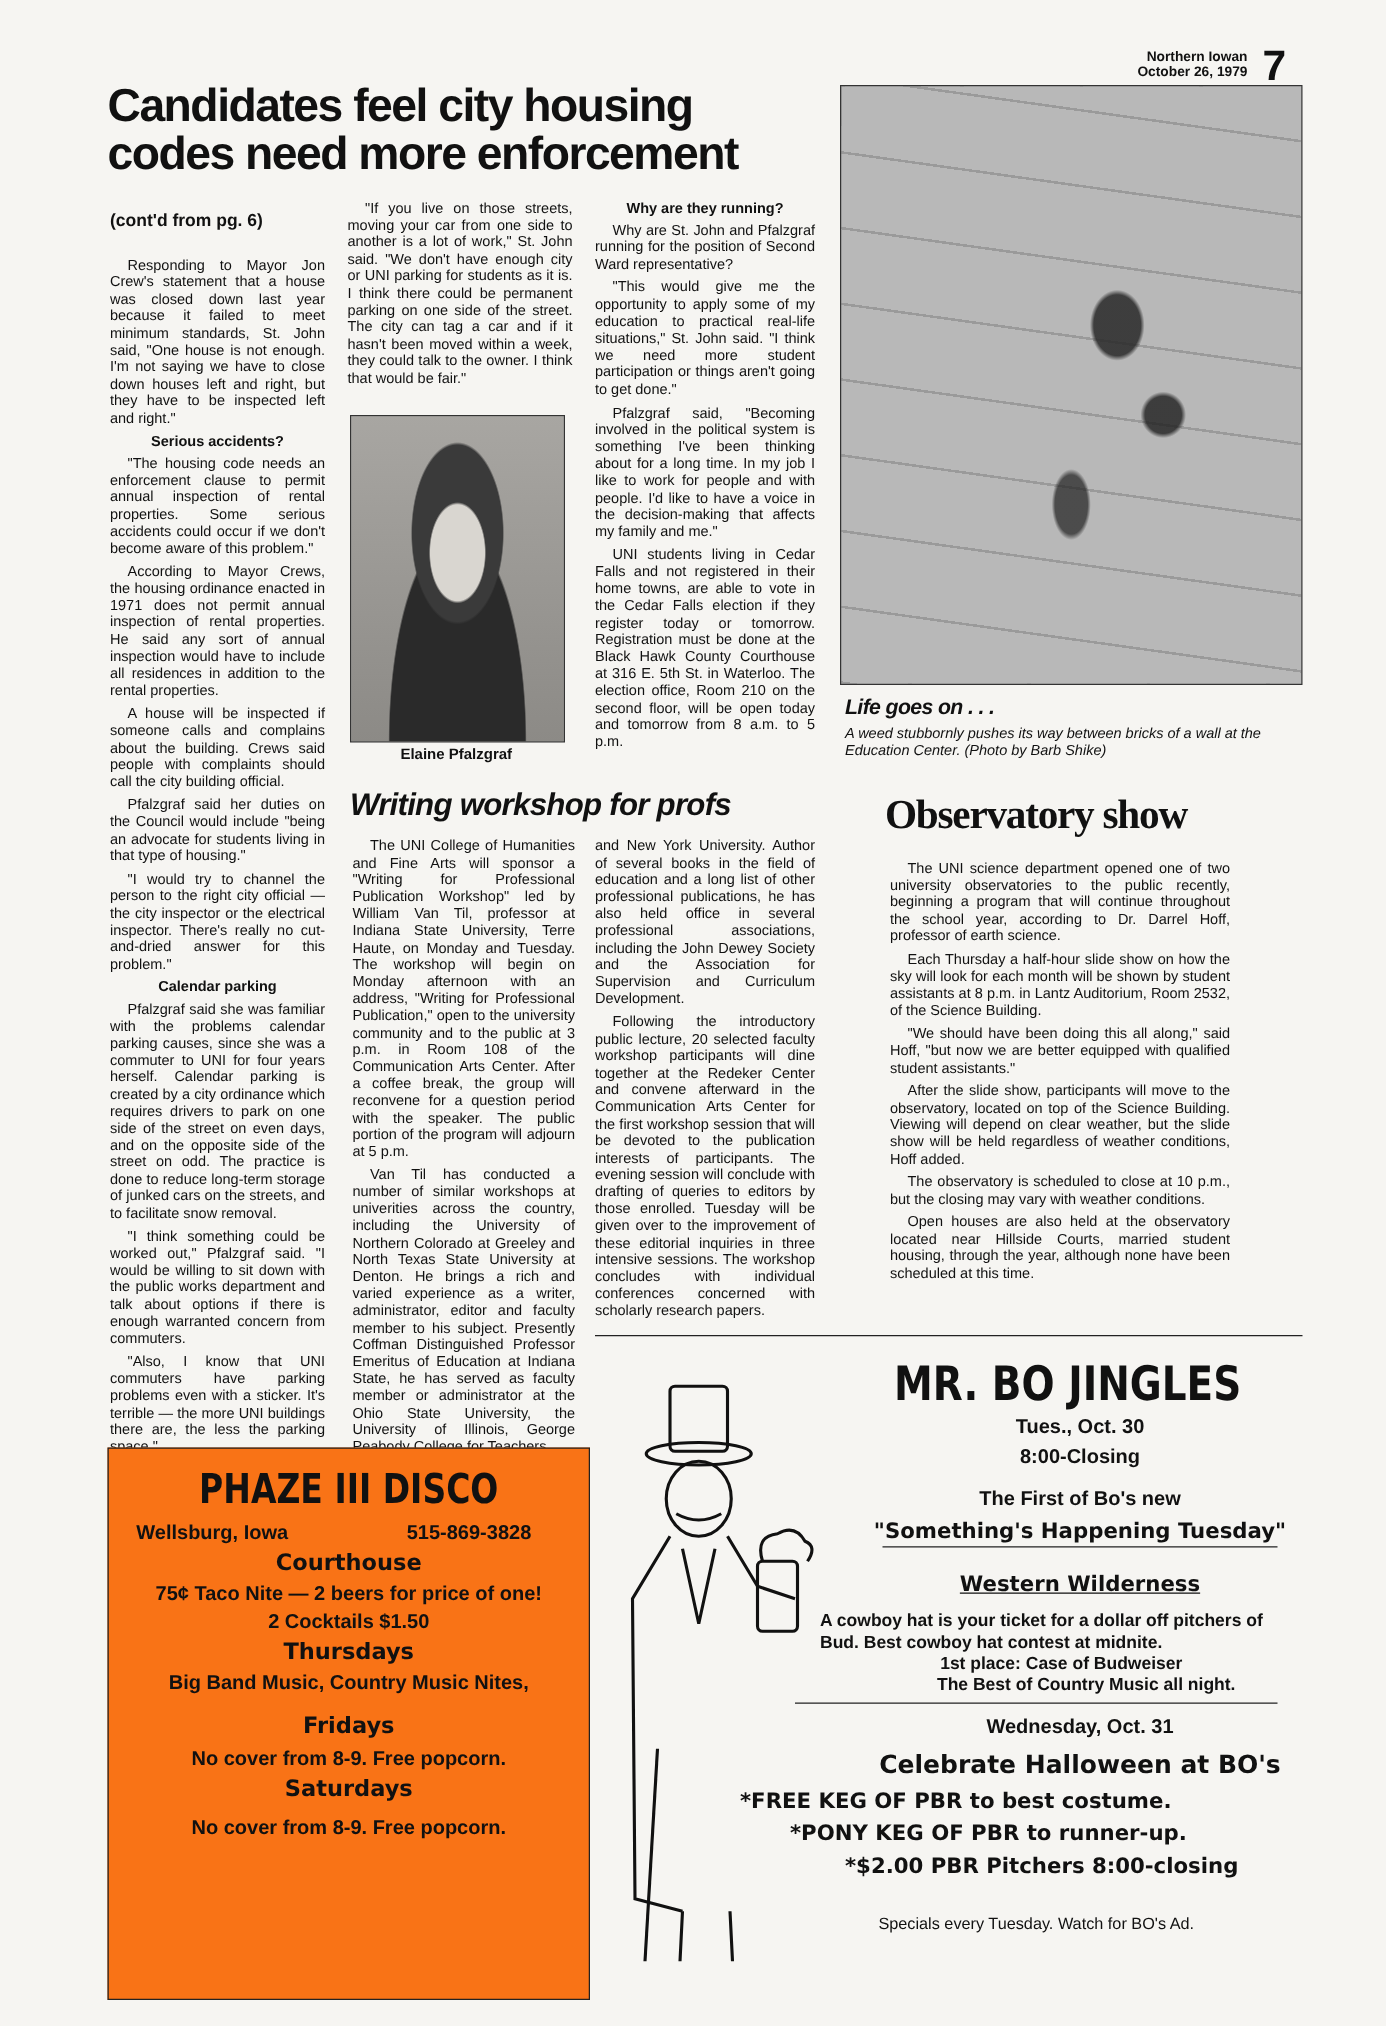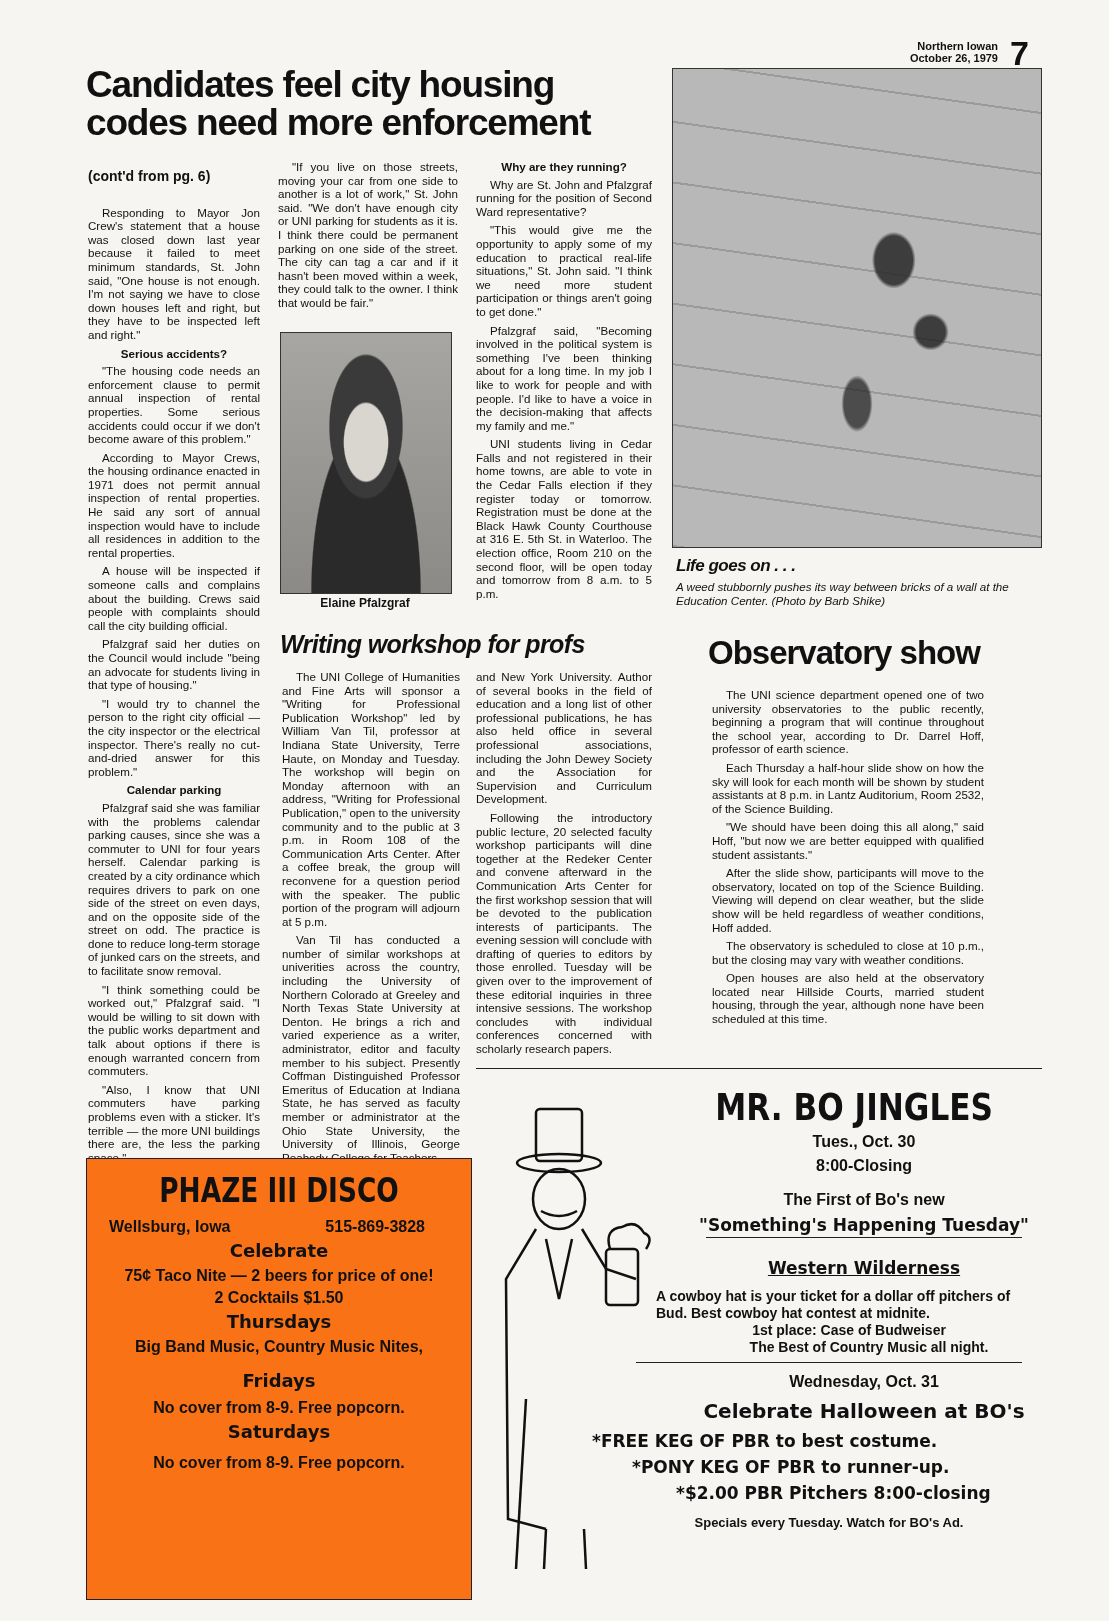--- a/index.html
+++ b/index.html
@@ -93,37 +93,37 @@
 <div class="abs workshop-title" style="left:280px; top:630px;">Writing workshop for profs</div>
 <div class="abs body-text" style="left:282px; top:670px; width:178px;">
   <p>The UNI College of Humanities and Fine Arts will sponsor a "Writing for Professional Publication Workshop" led by William Van Til, professor at Indiana State University, Terre Haute, on Monday and Tuesday. The workshop will begin on Monday afternoon with an address, "Writing for Professional Publication," open to the university community and to the public at 3 p.m. in Room 108 of the Communication Arts Center. After a coffee break, the group will reconvene for a question period with the speaker. The public portion of the program will adjourn at 5 p.m.</p>
   <p>Van Til has conducted a number of similar workshops at univerities across the country, including the University of Northern Colorado at Greeley and North Texas State University at Denton. He brings a rich and varied experience as a writer, administrator, editor and faculty member to his subject. Presently Coffman Distinguished Professor Emeritus of Education at Indiana State, he has served as faculty member or administrator at the Ohio State University, the University of Illinois, George Peabody College for Teachers</p>
 </div>
 <div class="abs body-text" style="left:476px; top:670px; width:176px;">
   <p style="text-indent:0">and New York University. Author of several books in the field of education and a long list of other professional publications, he has also held office in several professional associations, including the John Dewey Society and the Association for Supervision and Curriculum Development.</p>
   <p>Following the introductory public lecture, 20 selected faculty workshop participants will dine together at the Redeker Center and convene afterward in the Communication Arts Center for the first workshop session that will be devoted to the publication interests of participants. The evening session will conclude with drafting of queries to editors by those enrolled. Tuesday will be given over to the improvement of these editorial inquiries in three intensive sessions. The workshop concludes with individual conferences concerned with scholarly research papers.</p>
 </div>
 
-<div class="abs obs-title" style="left:708px; top:634px;">Observatory show</div>
+<div class="abs obs-title" style="left:708px; top:634px;font-family:Liberation Serif, serif;">Observatory show</div>
 <div class="abs body-text" style="left:712px; top:688px; width:272px;">
   <p>The UNI science department opened one of two university observatories to the public recently, beginning a program that will continue throughout the school year, according to Dr. Darrel Hoff, professor of earth science.</p>
   <p>Each Thursday a half-hour slide show on how the sky will look for each month will be shown by student assistants at 8 p.m. in Lantz Auditorium, Room 2532, of the Science Building.</p>
   <p>"We should have been doing this all along," said Hoff, "but now we are better equipped with qualified student assistants."</p>
   <p>After the slide show, participants will move to the observatory, located on top of the Science Building. Viewing will depend on clear weather, but the slide show will be held regardless of weather conditions, Hoff added.</p>
   <p>The observatory is scheduled to close at 10 p.m., but the closing may vary with weather conditions.</p>
   <p>Open houses are also held at the observatory located near Hillside Courts, married student housing, through the year, although none have been scheduled at this time.</p>
 </div>
 
 <div class="abs ad" style="left:86px; top:1158px; width:384px; height:440px;">
   <div class="ad-line ad-condensed" style="margin-top:12px; font-size:33px; transform:scaleX(0.8);">PHAZE III DISCO</div>
   <div style="display:flex; justify-content:space-between; padding:0 46px 0 22px; margin-top:8px; font-size:16px; font-weight:bold;">
     <span>Wellsburg, Iowa</span>
     <span>515-869-3828</span>
   </div>
-  <div class="ad-line ad-condensed" style="font-size:18px; margin-top:4px;">Celebrate</div>
+  <div class="ad-line ad-condensed" style="font-size:18px; margin-top:4px;">Courthouse</div>
   <div class="ad-line" style="font-size:16px; font-weight:bold; margin-top:6px;">75¢ Taco Nite — 2 beers for price of one!</div>
   <div class="ad-line" style="font-size:16px; font-weight:bold; margin-top:4px;">2 Cocktails $1.50</div>
   <div class="ad-line ad-condensed" style="font-size:18px; margin-top:4px;">Thursdays</div>
   <div class="ad-line" style="font-size:16px; font-weight:bold; margin-top:6px;">Big Band Music, Country Music Nites,</div>
   <div class="ad-line ad-condensed" style="font-size:18px; margin-top:14px;">Fridays</div>
   <div class="ad-line" style="font-size:16px; font-weight:bold; margin-top:8px;">No cover from 8-9. Free popcorn.</div>
   <div class="ad-line ad-condensed" style="font-size:18px; margin-top:4px;">Saturdays</div>
   <div class="ad-line" style="font-size:16px; font-weight:bold; margin-top:12px;">No cover from 8-9. Free popcorn.</div>
 </div>
 
@@ -157,15 +157,15 @@
       <div>Bud. Best cowboy hat contest at midnite.</div>
       <div class="ad-line">1st place: Case of Budweiser</div>
       <div class="ad-line" style="padding-left:40px;">The Best of Country Music all night.</div>
     </div>
     <div class="rule" style="margin:6px 20px 0 60px;"></div>
     <div class="ad-line" style="font-size:16px; font-weight:bold; margin-top:10px; padding-left:110px;">Wednesday, Oct. 31</div>
     <div class="ad-line ad-condensed" style="font-size:20px; margin-top:8px; padding-left:110px;">Celebrate Halloween at BO's</div>
     <div class="ad-condensed" style="font-size:17px; margin-top:8px; padding-left:16px; white-space:nowrap;">*FREE KEG OF PBR to best costume.</div>
     <div class="ad-condensed" style="font-size:17px; margin-top:6px; padding-left:56px; white-space:nowrap;">*PONY KEG OF PBR to runner-up.</div>
     <div class="ad-condensed" style="font-size:17px; margin-top:6px; padding-left:100px; white-space:nowrap;">*$2.00 PBR Pitchers 8:00-closing</div>
-    <div class="ad-line" style="font-size:13px; font-weight:bold; margin-top:12px; padding-left:40px;">Specials every Tuesday. Watch for BO's Ad.</div>
+    <div class="ad-line" style="font-size:13px; font-weight:normal; margin-top:28px; padding-left:40px;">Specials every Tuesday. Watch for BO's Ad.</div>
   </div>
 </div>
 
 </body></html>

